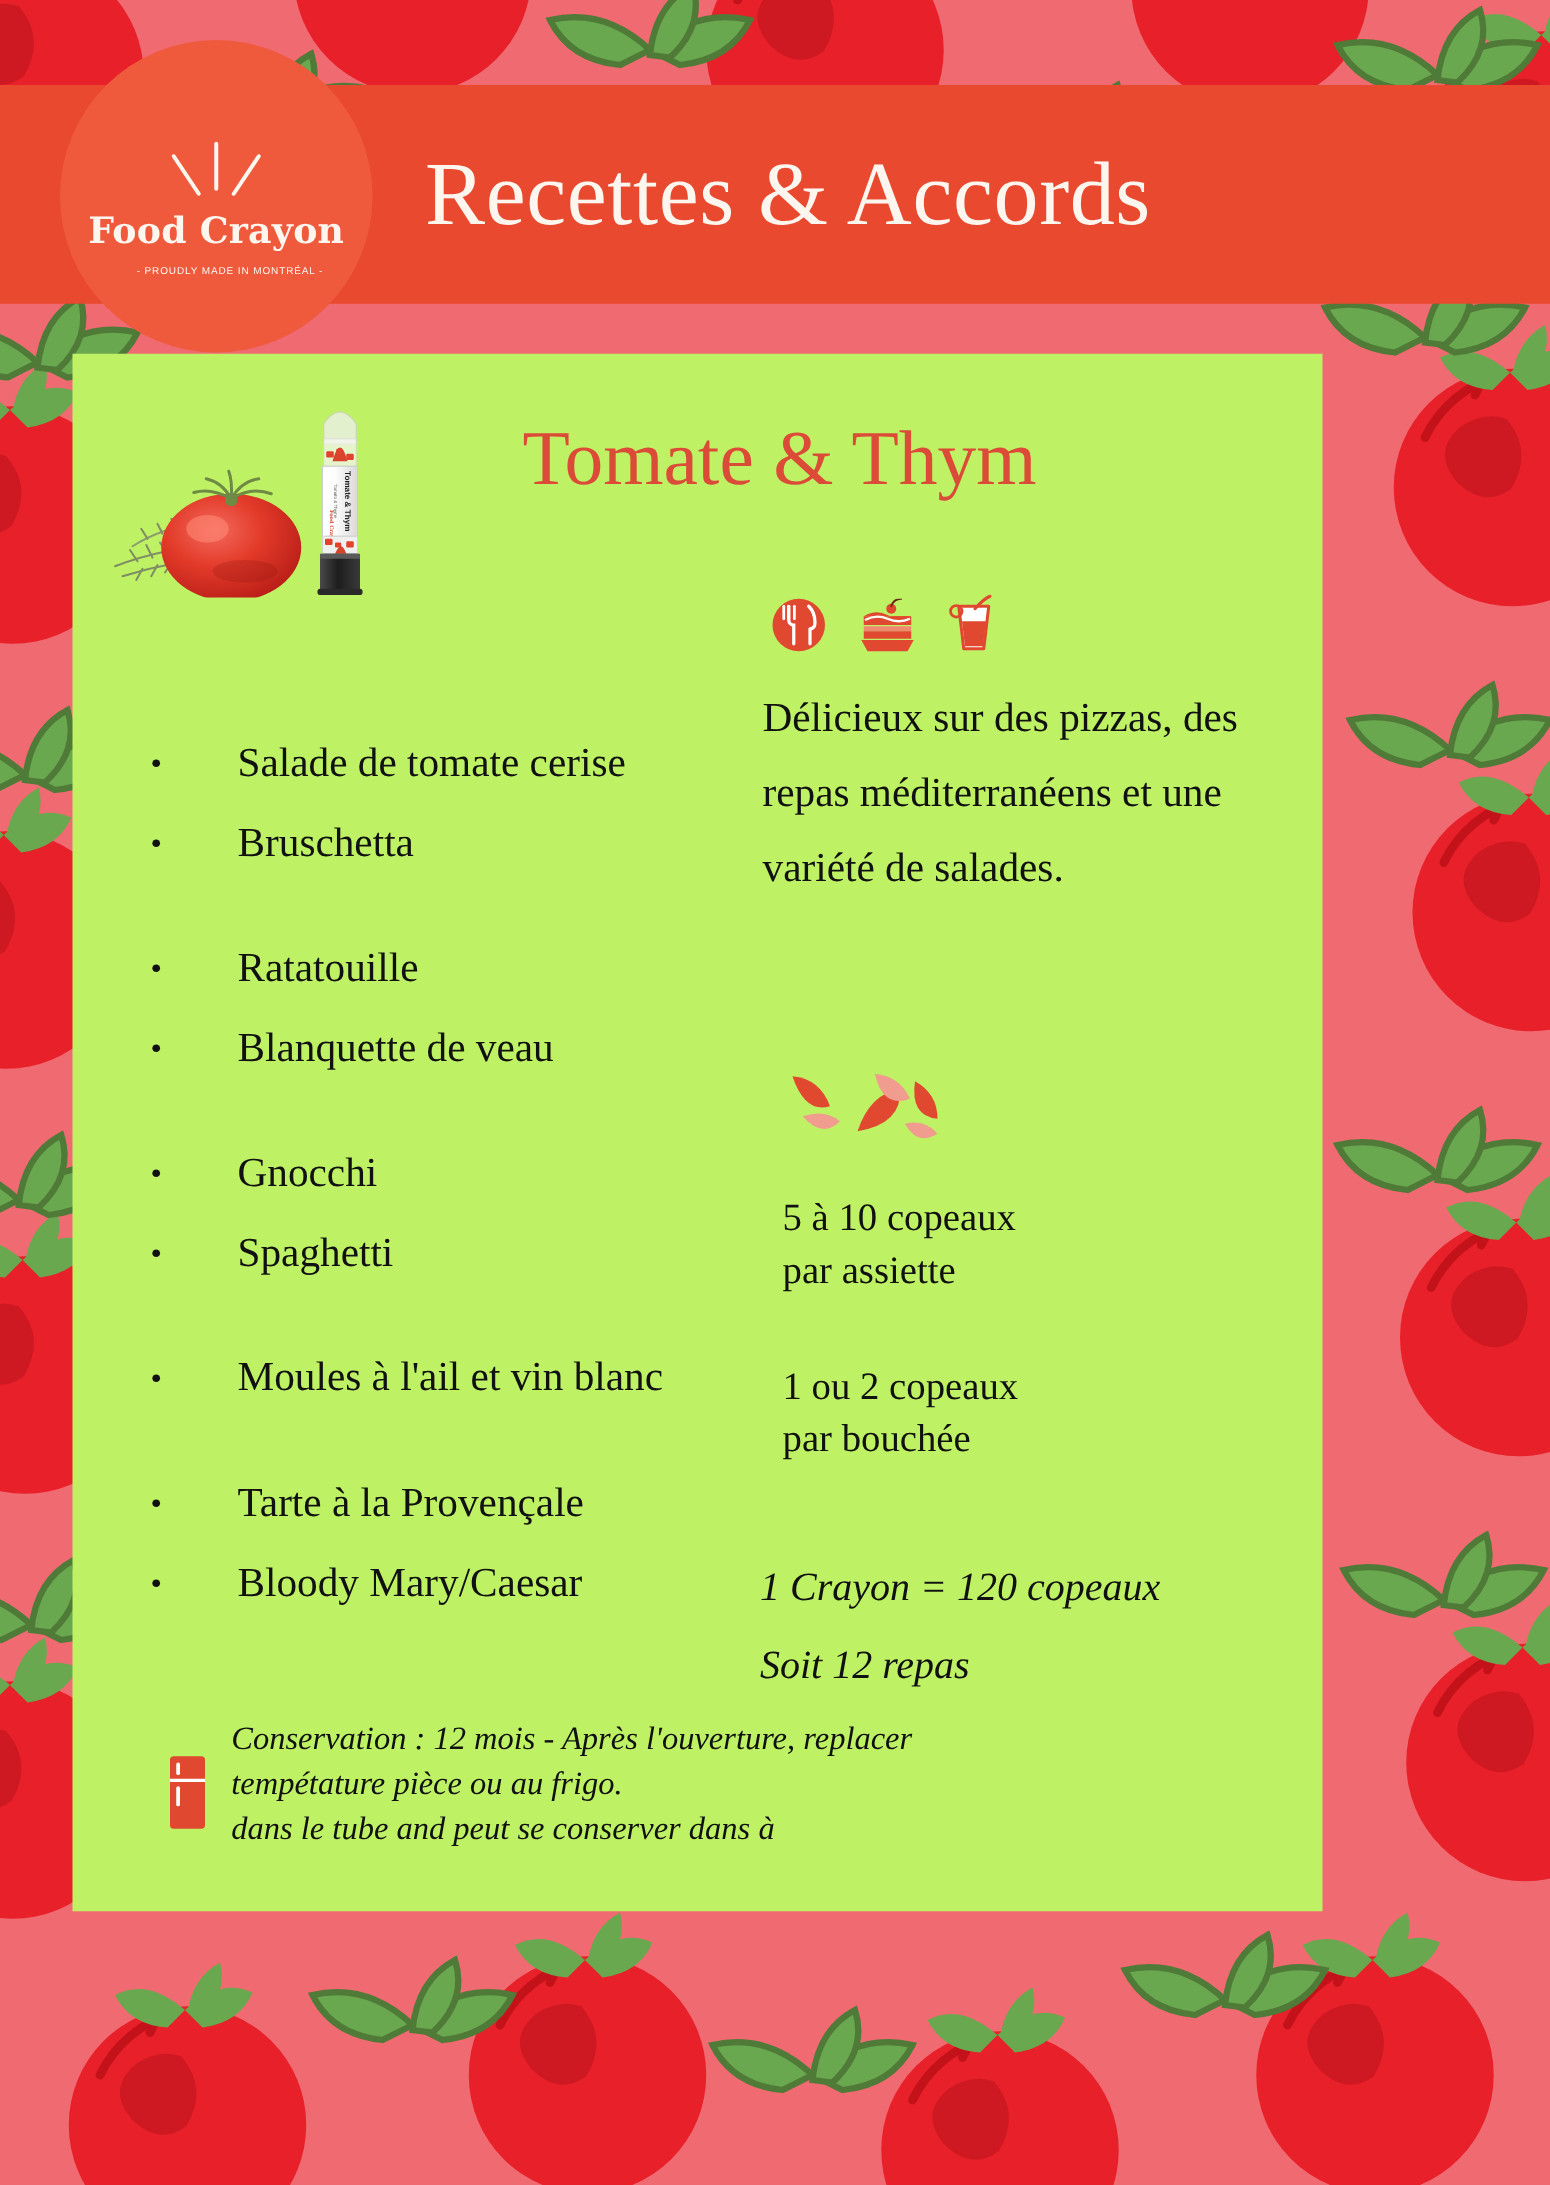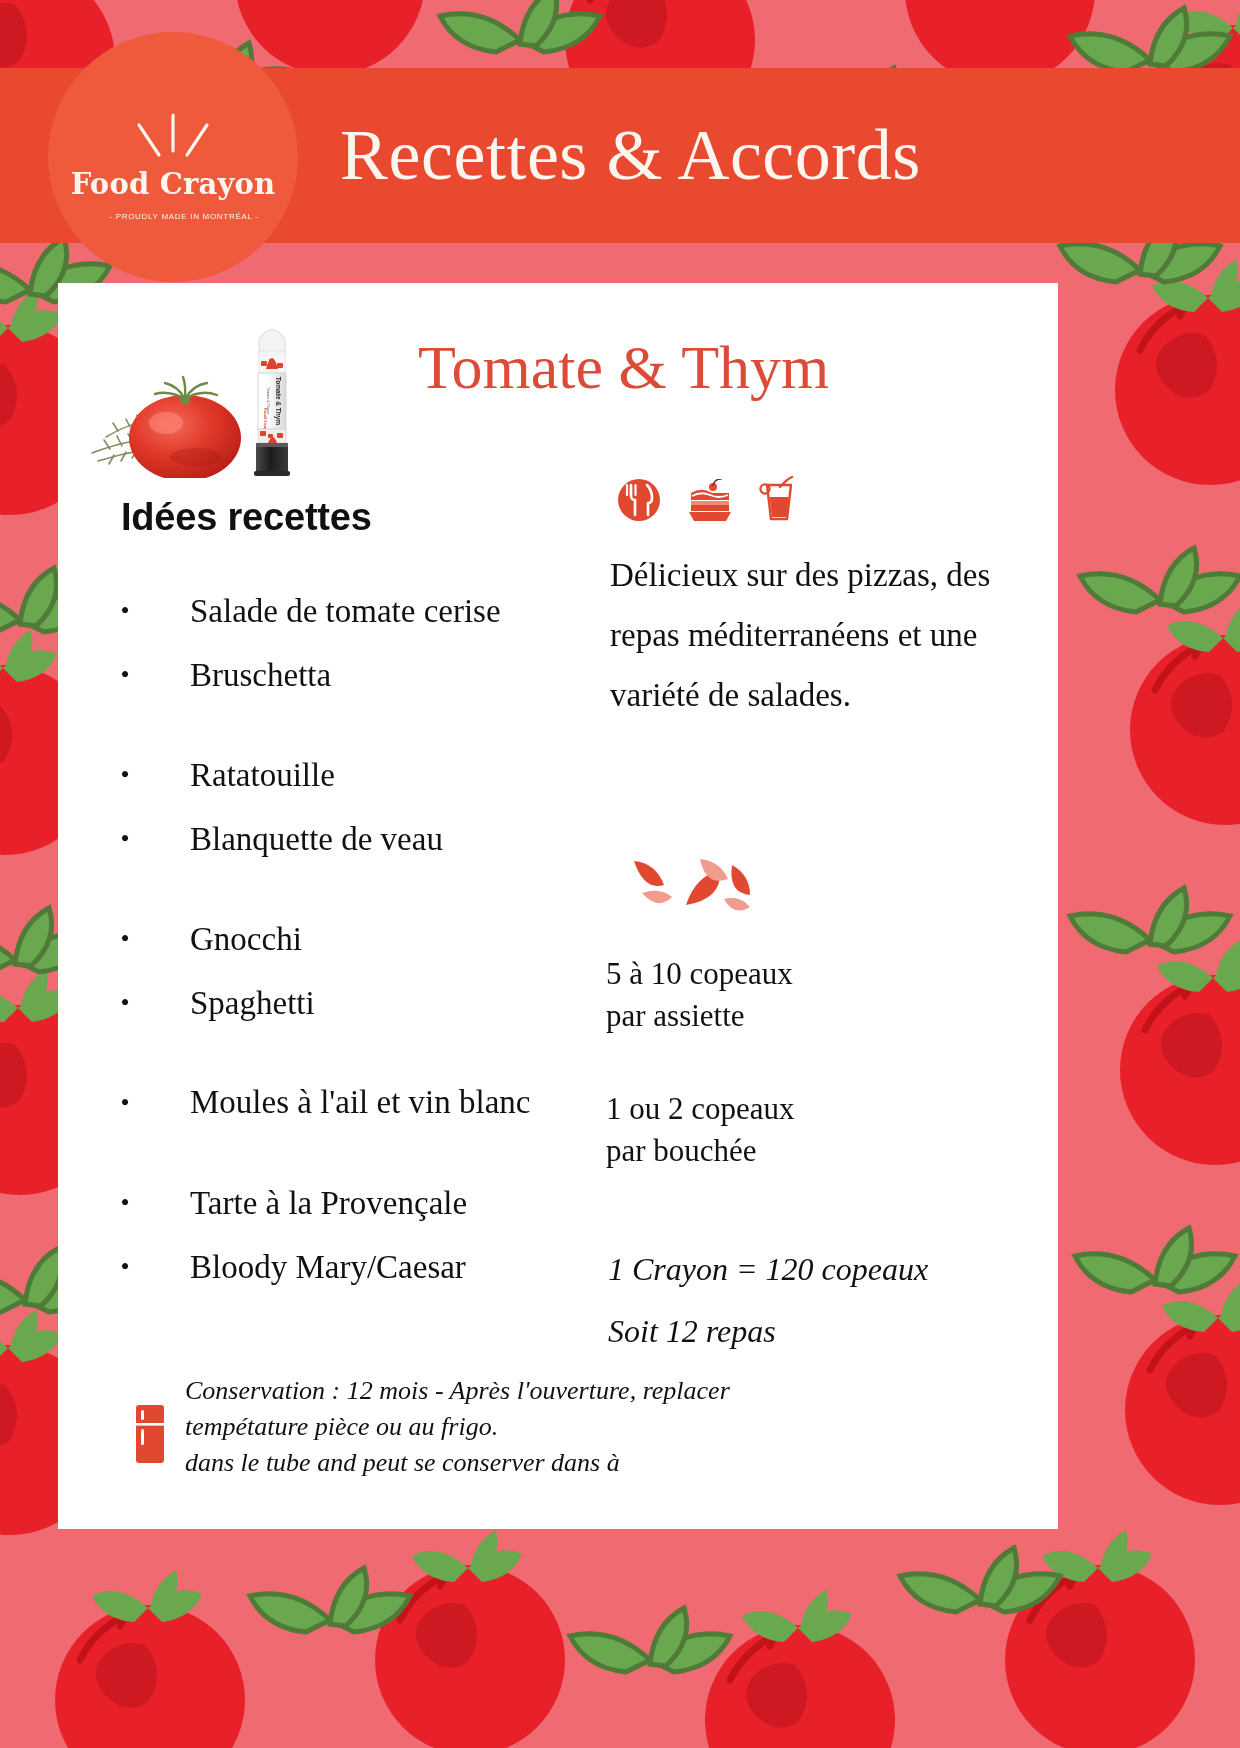--- a/index.html
+++ b/index.html
@@ -94,21 +94,21 @@
     white-space: nowrap;
   }
 
   
   #card {
     position: absolute;
     left: 58px;
     top: 283px;
     width: 1000px;
     height: 1246px;
-    background: #ffffff;
+    background: #bef264;
     z-index: 6;
   }
 
   
   #product-photo {
     position: absolute;
     left: 30px;
     top: 20px;
     width: 260px;
     height: 175px;
@@ -190,21 +190,21 @@
   #flakes-art {
     position: absolute;
     left: 570px;
     top: 570px;
     width: 160px;
     height: 90px;
   }
 
   .portion-block {
     position: absolute;
-    left: 548px;
+    left: 568px;
     font-family: "Liberation Serif", serif;
     font-size: 31px;
     line-height: 42px;
     color: #111111;
   }
   #portion-1 { top: 670px; }
   #portion-2 { top: 805px; }
 
   #yield-block {
     position: absolute;
@@ -384,21 +384,20 @@
       </g>
       <path d="M180,140 q5,-12 9,0 z" fill="#d8432c"></path>
       <rect x="168" y="140" width="32" height="30" rx="2" fill="url(#capGrad)"></rect>
       <rect x="168" y="140" width="32" height="4" fill="#5a5a5a"></rect>
       <rect x="166" y="168" width="36" height="5" rx="2" fill="#2a2a2a"></rect>
     </g>
   </svg>
 
   <div id="product-title">Tomate &amp; Thym</div>
 
-  <div id="recipes-heading">Idées recettes</div>
 
   <div id="recipe-list">
       <div class="recipe-group">
         <div class="recipe-item">
           <span class="recipe-bullet">•</span>
           <span class="recipe-text">Salade de tomate cerise</span>
         </div>
         <div class="recipe-item">
           <span class="recipe-bullet">•</span>
           <span class="recipe-text">Bruschetta</span>

